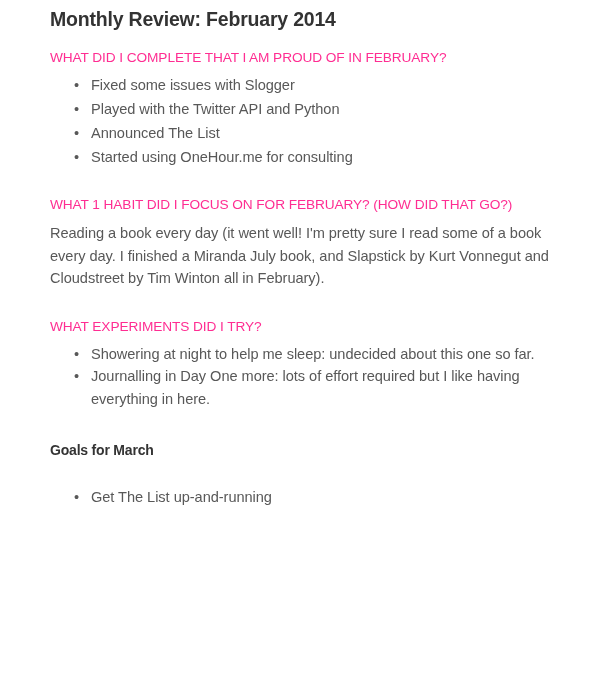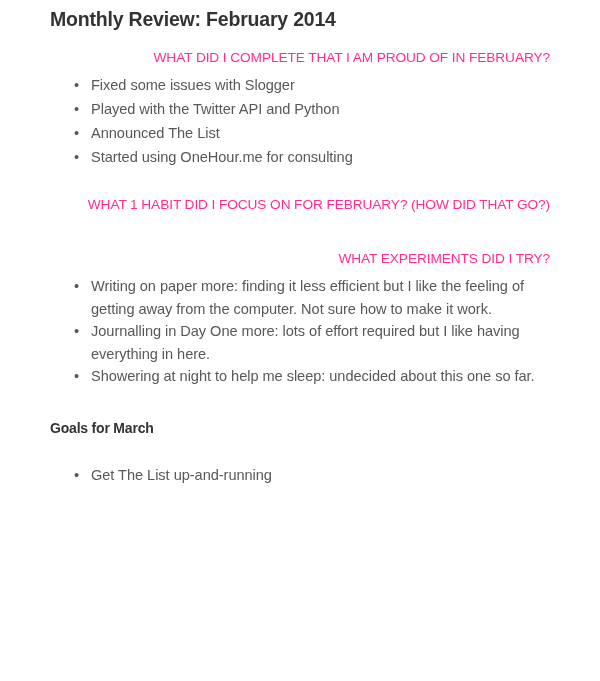--- a/index.html
+++ b/index.html
@@ -42,21 +42,20 @@
   }
 
   .pink-heading {
     font-size: 13.7px;
     font-weight: normal;
     color: #FF2D92;
     line-height: 17px;
     margin: 0;
     padding: 0;
     letter-spacing: -0.1px;
-    text-align: right;
   }
 
   .body-text {
     font-size: 14.6px;
     color: #585858;
     line-height: 22.5px;
     margin: 0;
     padding: 0;
     letter-spacing: -0.05px;
   }
@@ -113,31 +112,31 @@
     <li class="li-spaced">Announced The List</li>
     <li class="li-spaced">Started using OneHour.me for consulting</li>
   </ul>
 
   <div class="gap-list-to-h"></div>
 
   <h2 class="pink-heading">WHAT 1 HABIT DID I FOCUS ON FOR FEBRUARY? (HOW DID THAT GO?)</h2>
 
   <div class="gap-h-to-para"></div>
 
+  <p class="body-text">Reading a book every day (it went well! I'm pretty sure I read some of a book every day. I finished a Miranda July book, and Slapstick by Kurt Vonnegut and Cloudstreet by Tim Winton all in February).</p>
 
   <div class="gap-para-to-h"></div>
 
   <h2 class="pink-heading">WHAT EXPERIMENTS DID I TRY?</h2>
 
   <div class="gap-h-to-list"></div>
 
   <ul class="bullets">
-    <li>Writing on paper more: finding it less efficient but I like the feeling of getting away from the computer. Not sure how to make it work.</li>
+    <li>Showering at night to help me sleep: undecided about this one so far.</li>
     <li>Journalling in Day One more: lots of effort required but I like having everything in here.</li>
-    <li>Showering at night to help me sleep: undecided about this one so far.</li>
   </ul>
 
   <div class="gap-list-to-sect"></div>
 
   <h2 class="section-title">Goals for March</h2>
 
   <div class="gap-sect-to-h"></div>
 
 
   <div class="gap-h-to-list"></div>

